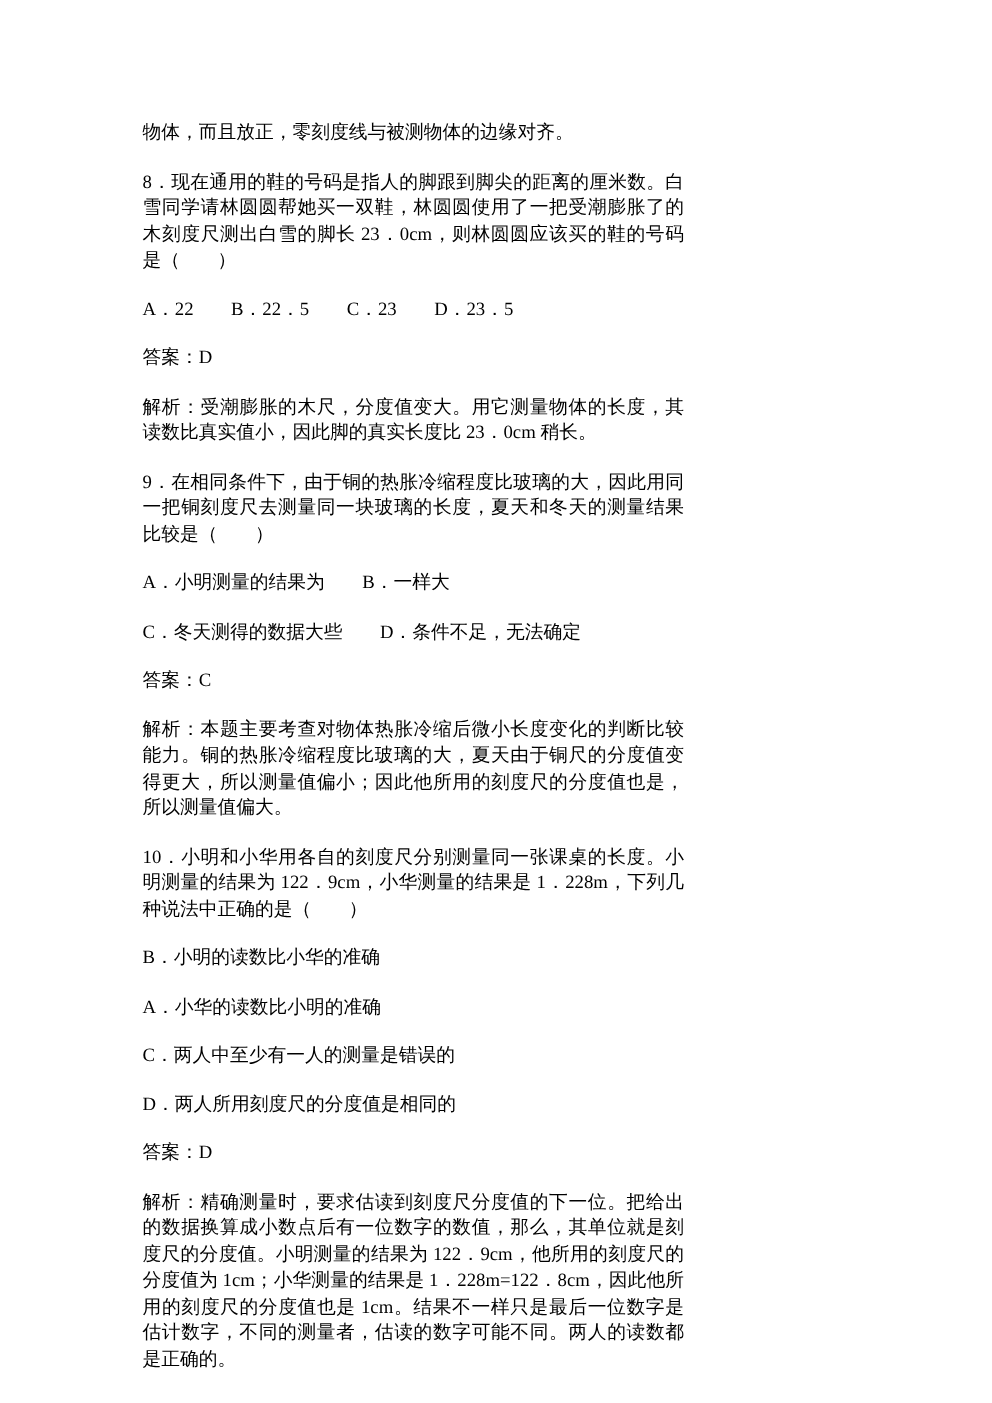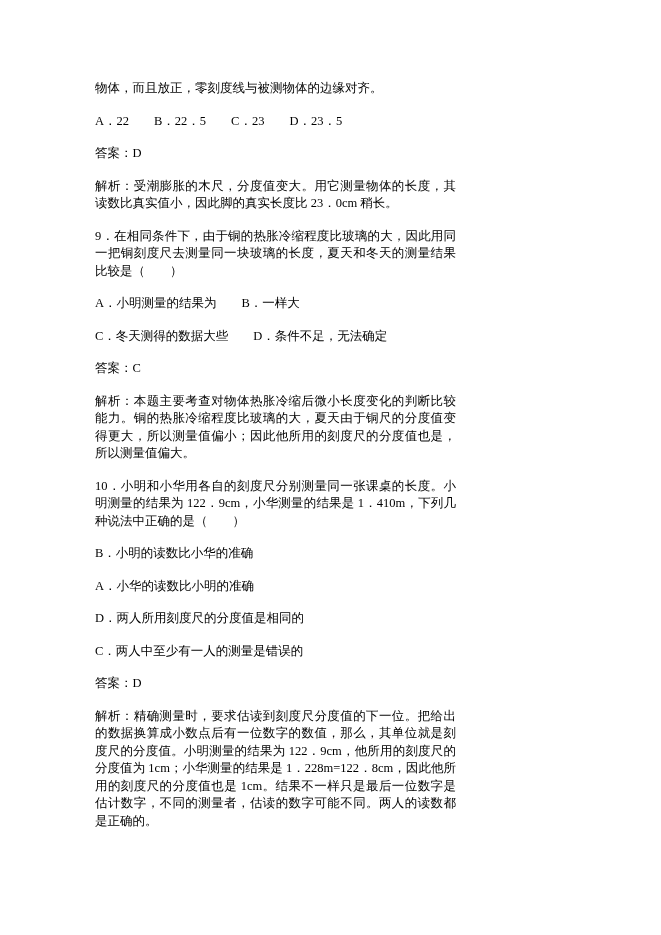--- a/index.html
+++ b/index.html
@@ -26,36 +26,37 @@
   section { margin: 0; padding: 0; }
 </style>
 </head>
 <body>
 
 <div class="page">
 
   <p class="para">物体，而且放正，零刻度线与被测物体的边缘对齐。</p>
 
   <section>
+    <p class="para">8．现在通用的鞋的号码是指人的脚跟到脚尖的距离的厘米数。白雪同学请林圆圆帮她买一双鞋，林圆圆使用了一把受潮膨胀了的木刻度尺测出白雪的脚长 23．0cm，则林圆圆应该买的鞋的号码是（　　）</p>
     <p class="para">A．22　　B．22．5　　C．23　　D．23．5</p>
     <p class="para">答案：D</p>
     <p class="para">解析：受潮膨胀的木尺，分度值变大。用它测量物体的长度，其读数比真实值小，因此脚的真实长度比 23．0cm 稍长。</p>
   </section>
 
   <section>
     <p class="para">9．在相同条件下，由于铜的热胀冷缩程度比玻璃的大，因此用同一把铜刻度尺去测量同一块玻璃的长度，夏天和冬天的测量结果比较是（　　）</p>
     <p class="para">A．小明测量的结果为　　B．一样大</p>
     <p class="para">C．冬天测得的数据大些　　D．条件不足，无法确定</p>
     <p class="para">答案：C</p>
     <p class="para">解析：本题主要考查对物体热胀冷缩后微小长度变化的判断比较能力。铜的热胀冷缩程度比玻璃的大，夏天由于铜尺的分度值变得更大，所以测量值偏小；因此他所用的刻度尺的分度值也是，所以测量值偏大。</p>
   </section>
 
   <section>
-    <p class="para">10．小明和小华用各自的刻度尺分别测量同一张课桌的长度。小明测量的结果为 122．9cm，小华测量的结果是 1．410m，下列几种说法中正确的是（　　）</p>
+    <p class="para">10．小明和小华用各自的刻度尺分别测量同一张课桌的长度。小明测量的结果为 122．9cm，小华测量的结果是 1．228m，下列几种说法中正确的是（　　）</p>
     <p class="para">B．小明的读数比小华的准确</p>
     <p class="para">A．小华的读数比小明的准确</p>
+    <p class="para">C．两人中至少有一人的测量是错误的</p>
     <p class="para">D．两人所用刻度尺的分度值是相同的</p>
-    <p class="para">C．两人中至少有一人的测量是错误的</p>
     <p class="para">答案：D</p>
     <p class="para">解析：精确测量时，要求估读到刻度尺分度值的下一位。把给出的数据换算成小数点后有一位数字的数值，那么，其单位就是刻度尺的分度值。小明测量的结果为 122．9cm，他所用的刻度尺的分度值为 1cm；小华测量的结果是 1．228m=122．8cm，因此他所用的刻度尺的分度值也是 1cm。结果不一样只是最后一位数字是估计数字，不同的测量者，估读的数字可能不同。两人的读数都是正确的。</p>
   </section>
 
 </div>
 
 </body></html>

